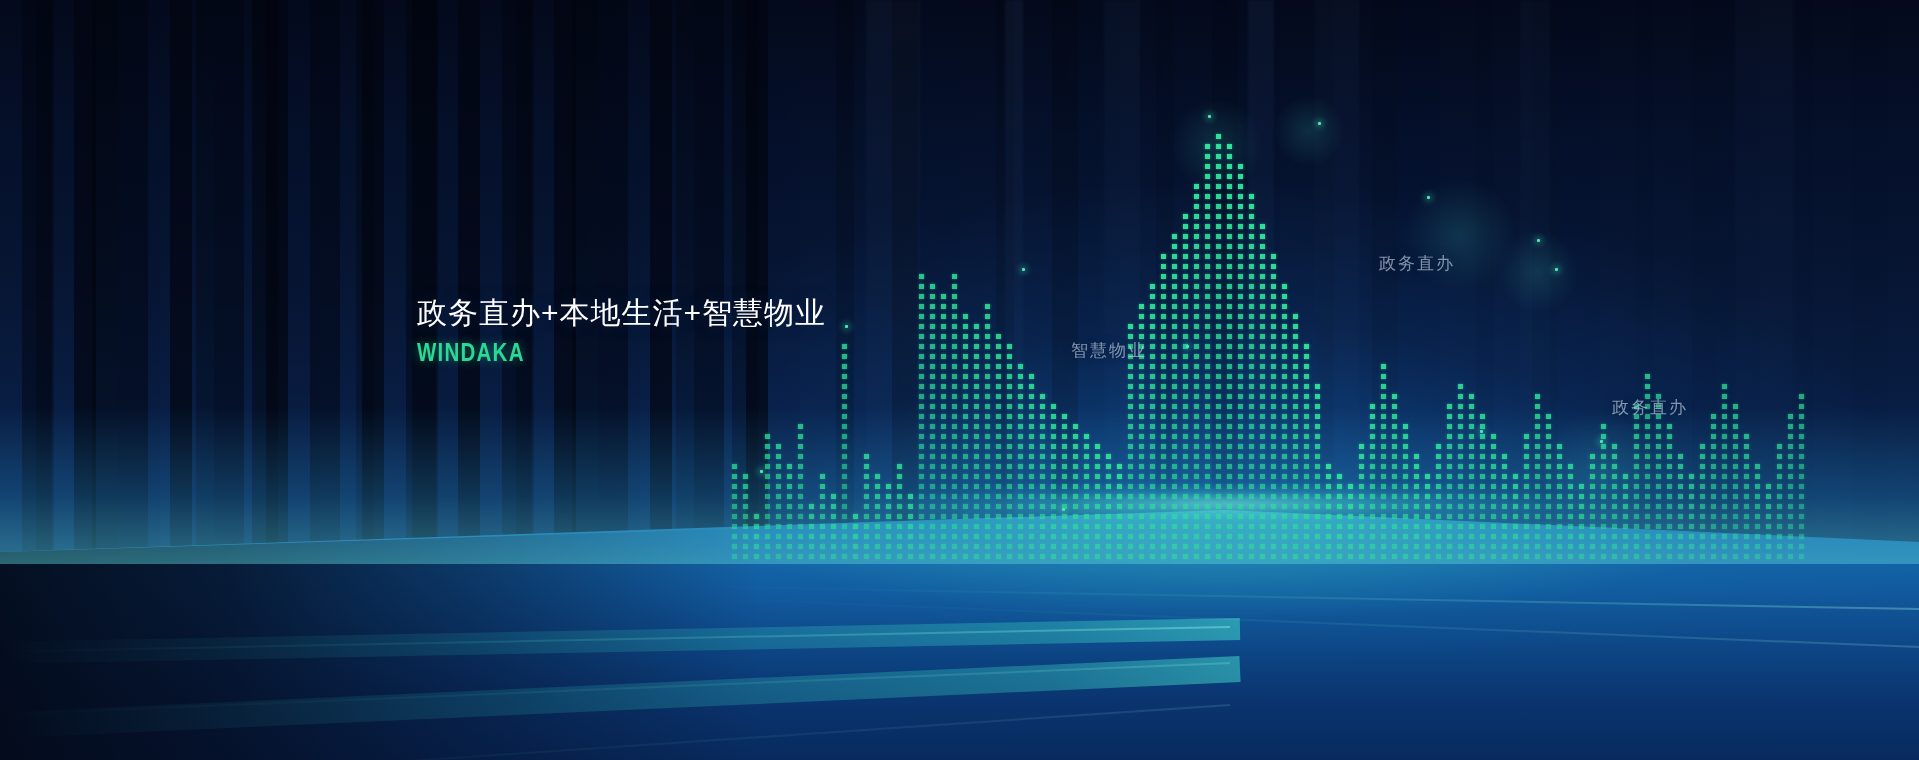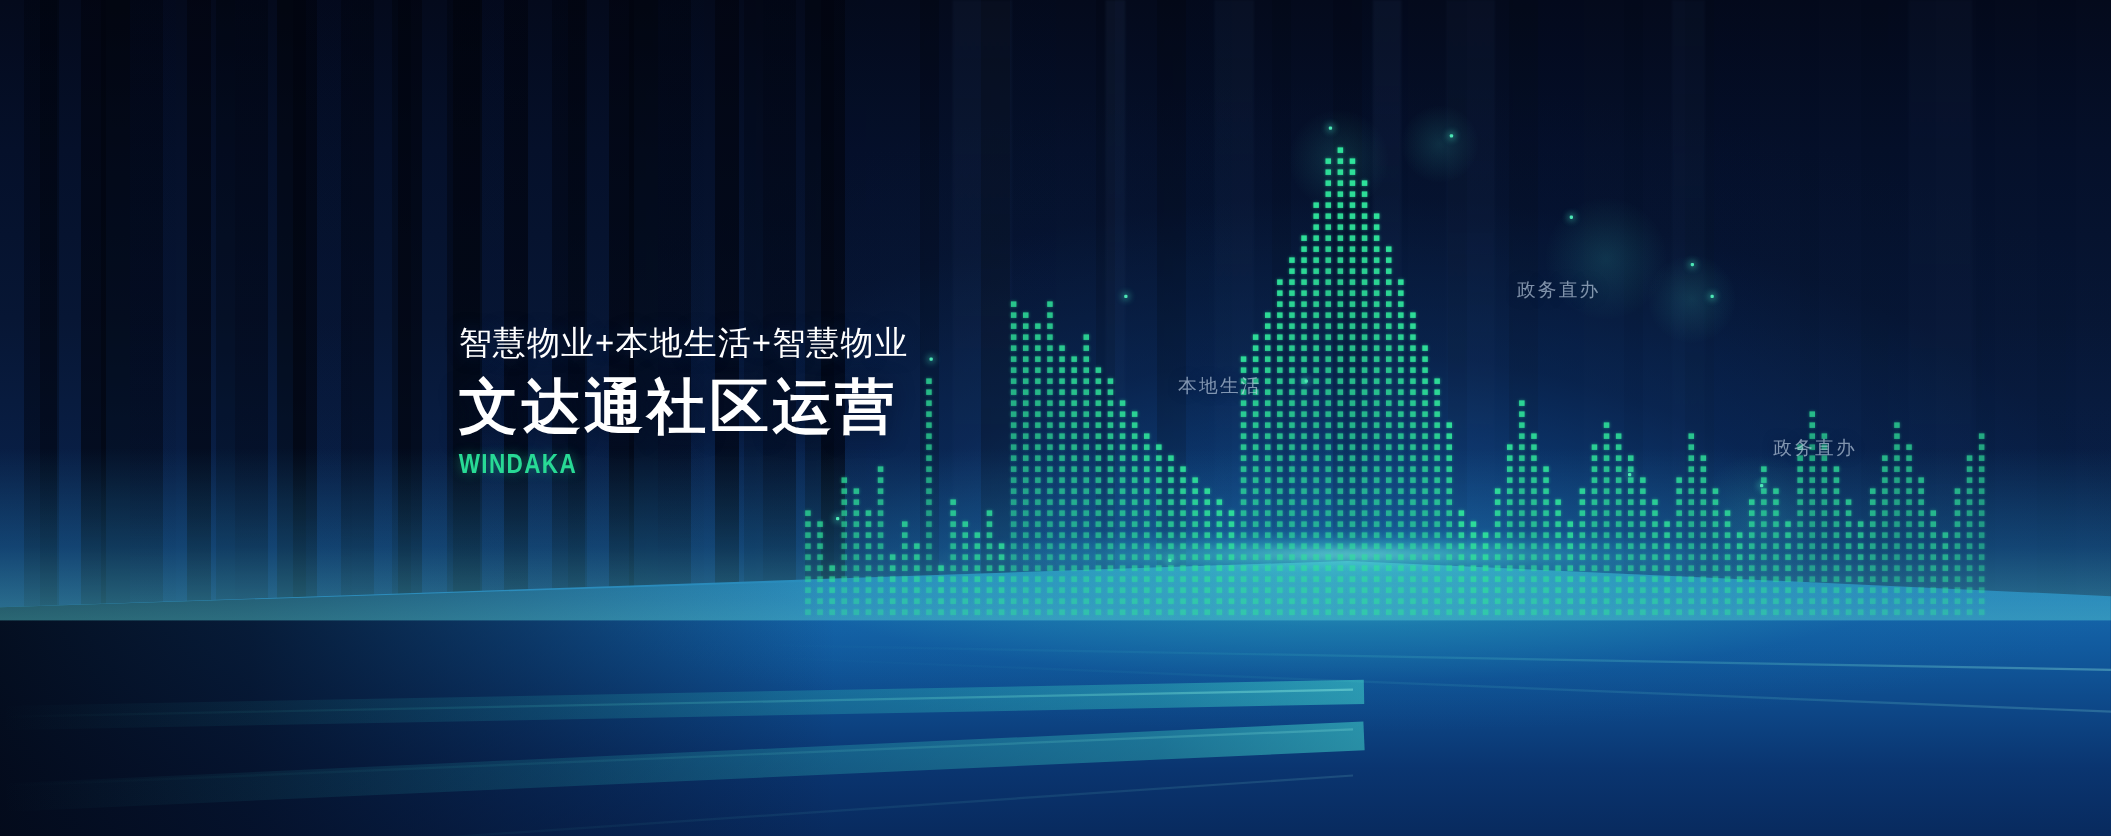--- a/index.html
+++ b/index.html
@@ -2148,23 +2148,22 @@
       <div class="sparkle" style="left: 845px; top: 325px;"></div>
       <div class="sparkle" style="left: 1600px; top: 440px;"></div>
       <div class="sparkle" style="left: 1022px; top: 268px;"></div>
       <div class="sparkle" style="left: 1480px; top: 430px;"></div>
       <div class="sparkle" style="left: 760px; top: 470px;"></div>
       <div class="sparkle" style="left: 1062px; top: 508px;"></div>
     </div>
 
   <div id="zone-labels">
       <div class="zone-label" style="left: 1379px; top: 252px;">政务直办</div>
-      <div class="zone-label" style="left: 1071px; top: 339px;">本地生活</div>
+      <div class="zone-label" style="left: 1071px; top: 339px;">智慧物业</div>
       <div class="zone-label" style="left: 1612px; top: 396px;">政务直办</div>
     </div>
 
   <div class="copy">
-    <div class="subtitle">智慧物业+本地生活+智慧物业</div>
-    <div class="title">文达通社区运营</div>
+    <div class="subtitle">政务直办+本地生活+智慧物业</div>
     <div class="brand">WINDAKA</div>
   </div>
 
 </div>
 
 </body></html>

